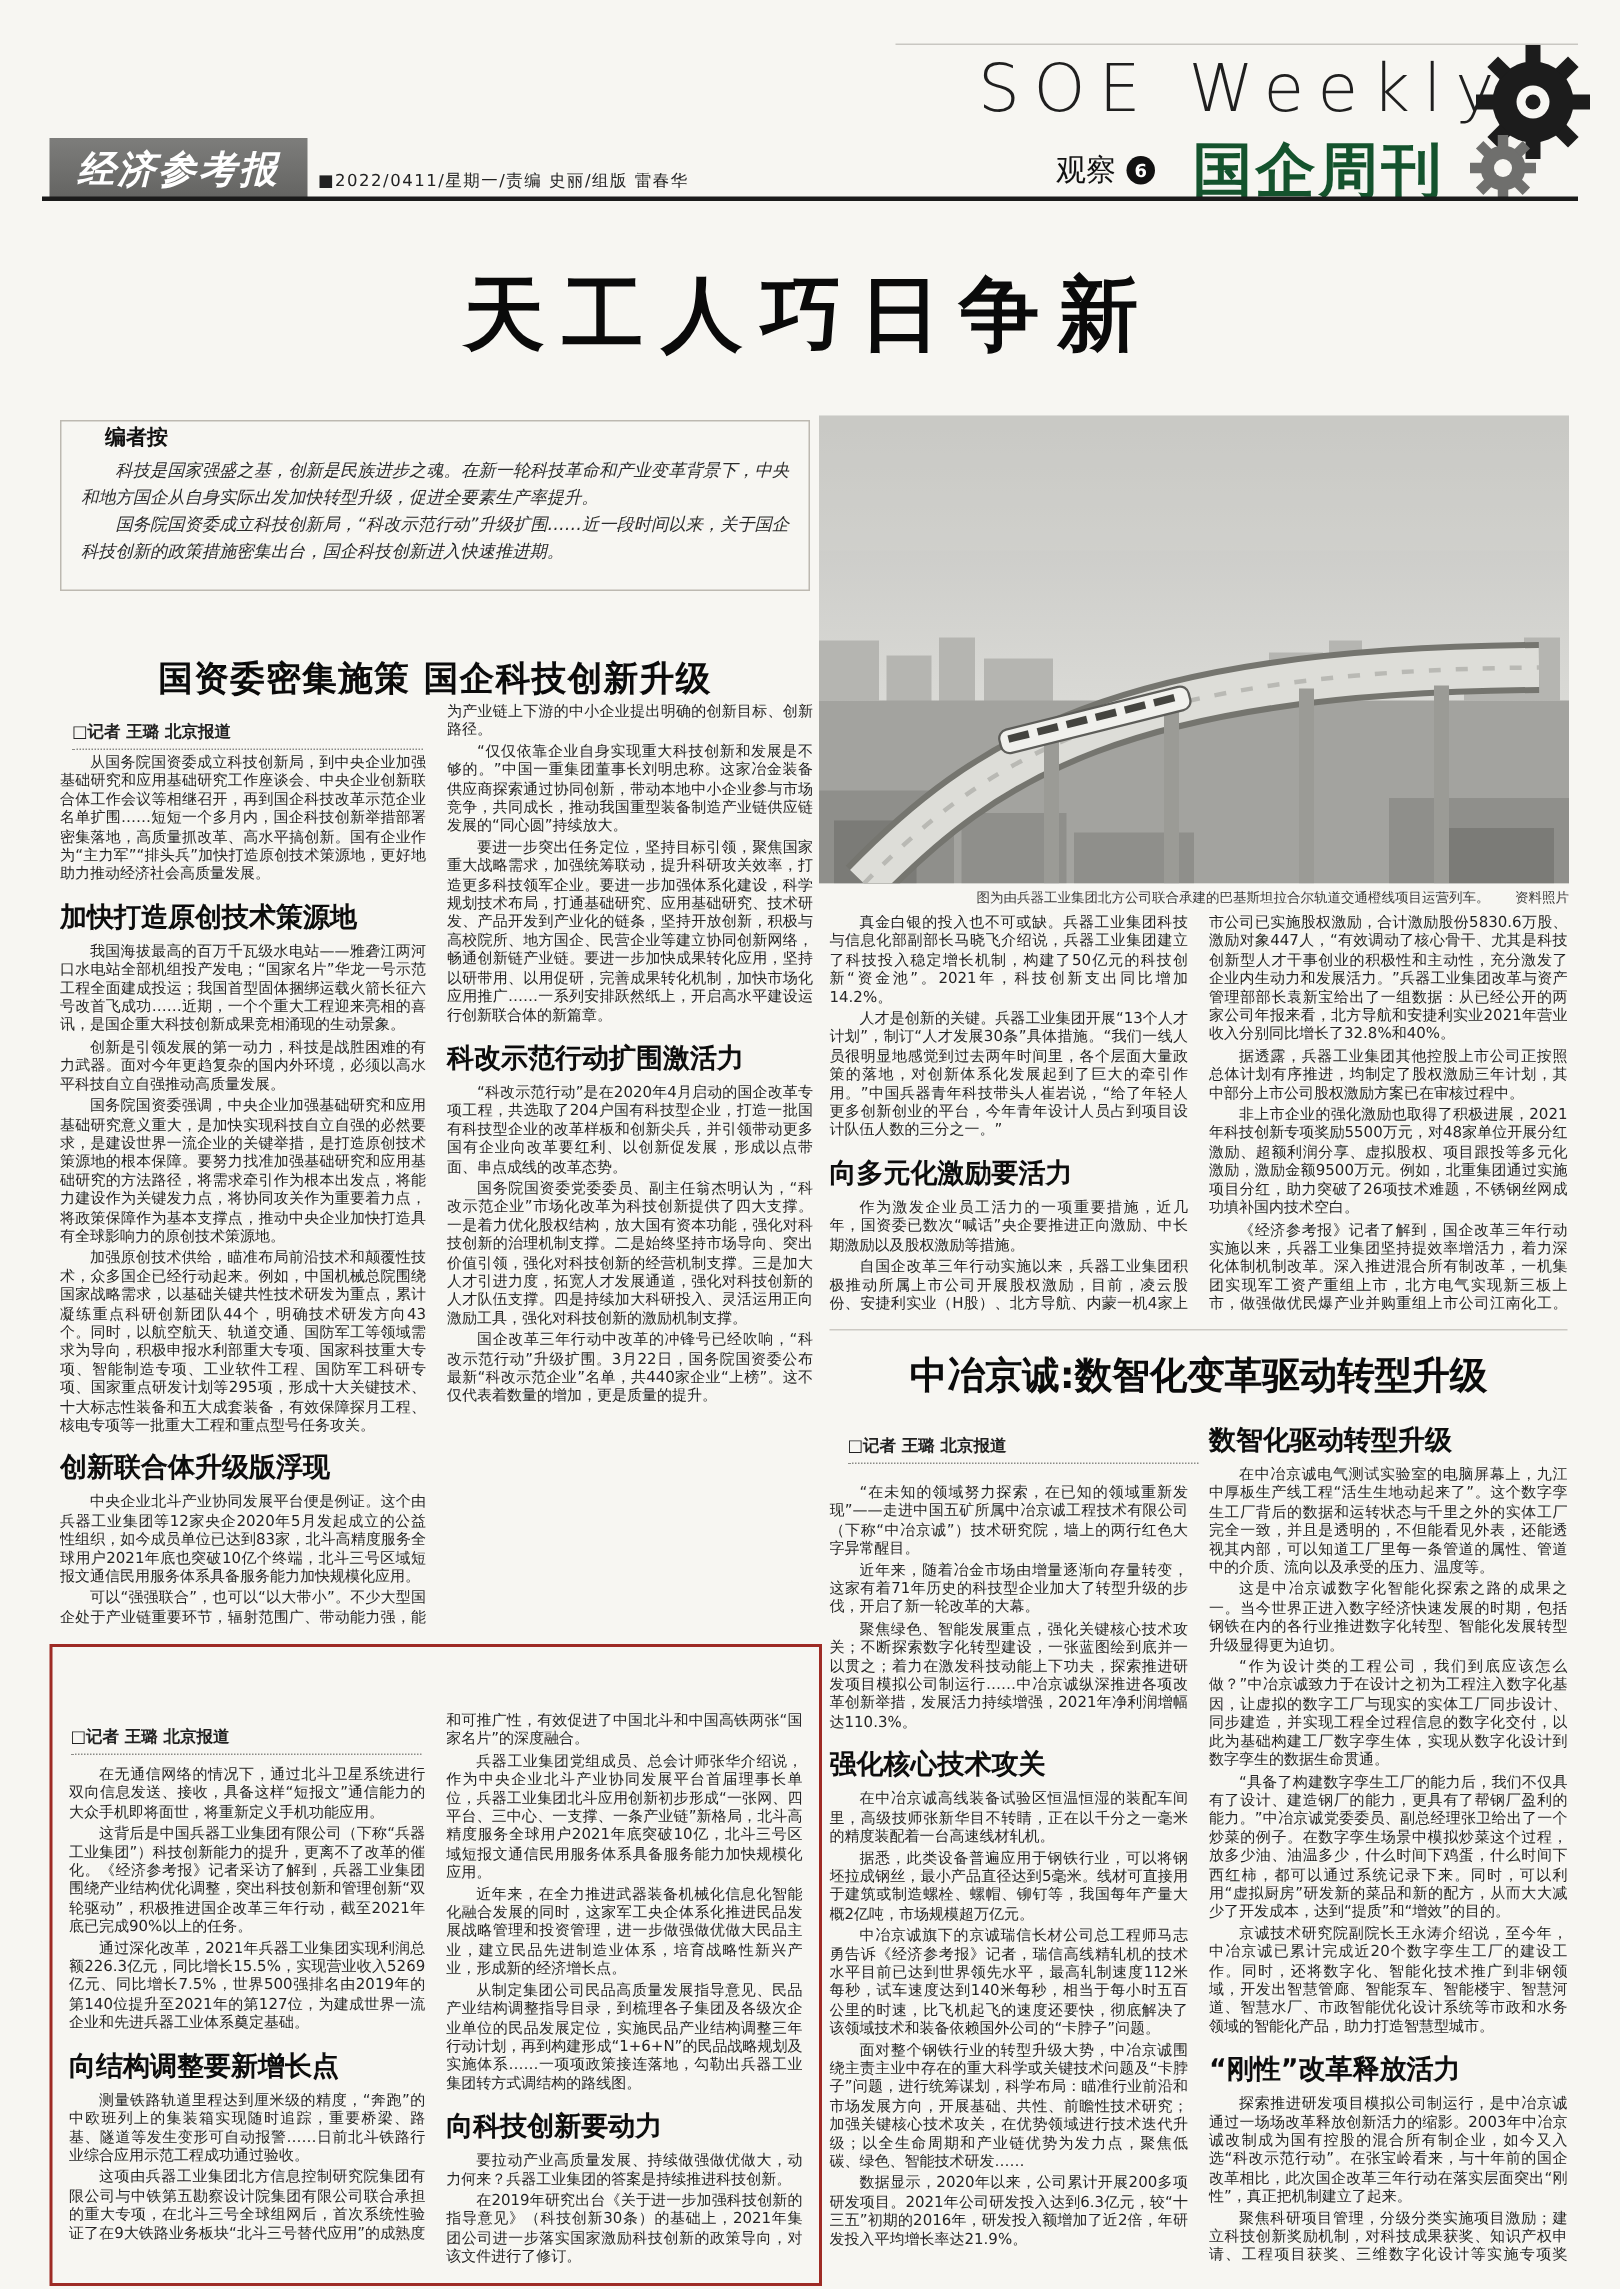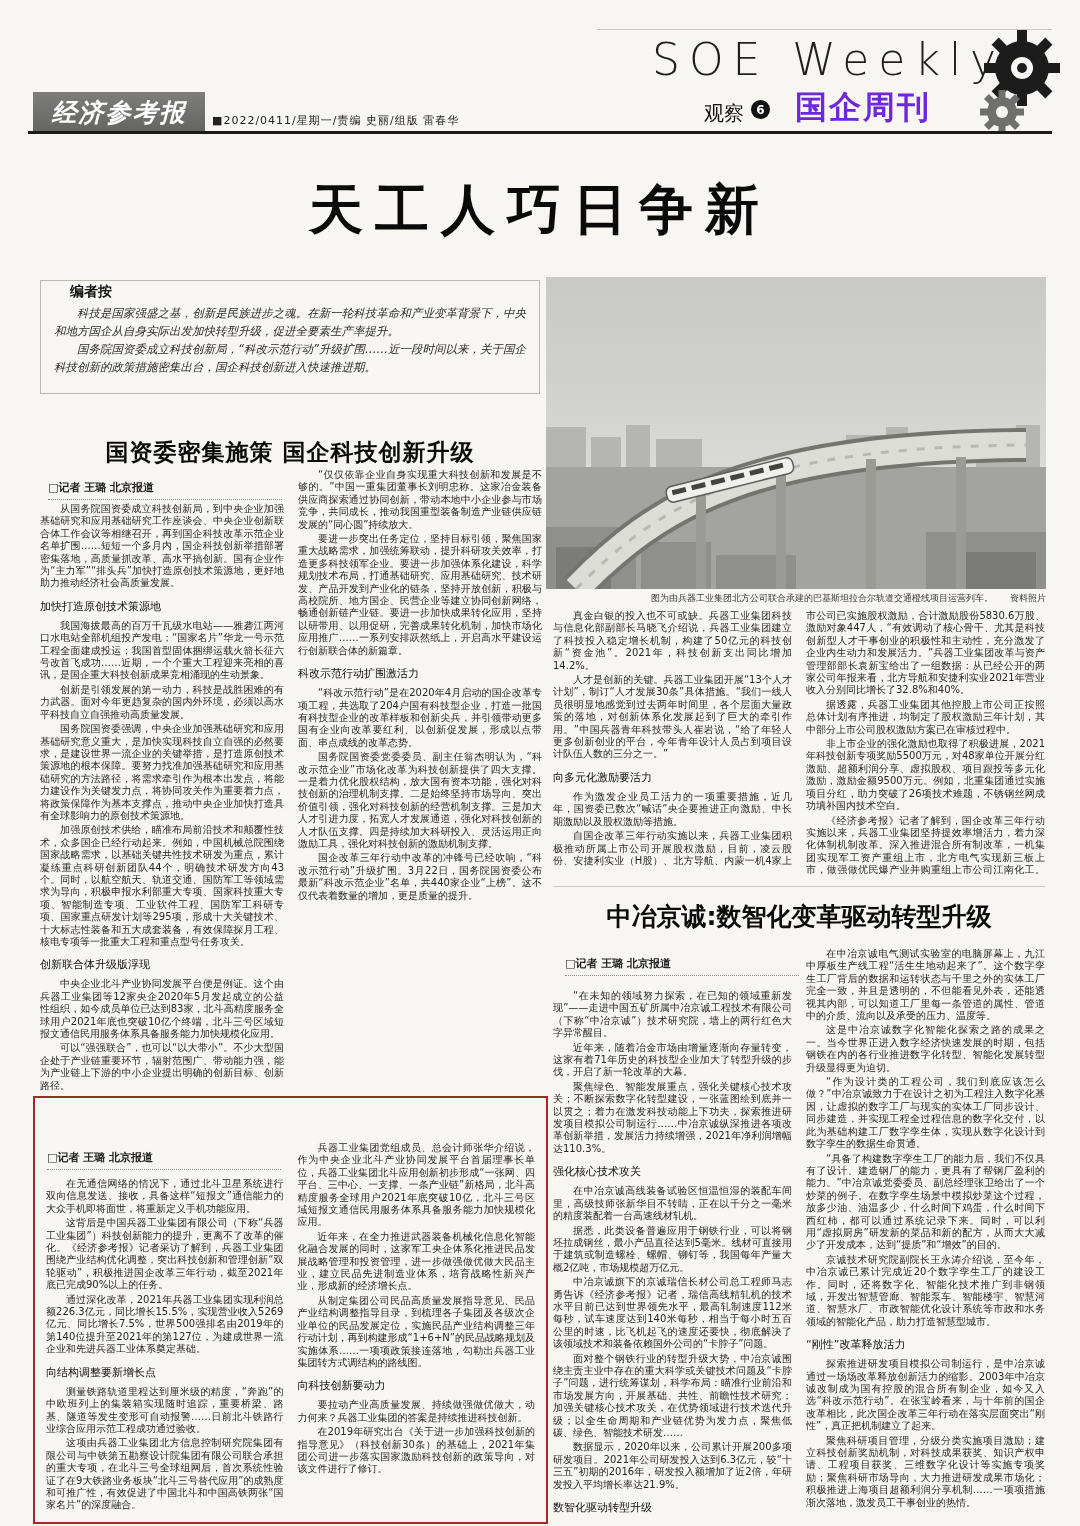--- a/index.html
+++ b/index.html
@@ -6,24 +6,24 @@
   #page{
     position:relative;width:1080px;height:1526px;margin:0 auto;
     background:#f7f6f2;color:#222;
     font-family:"DejaVu Sans","Liberation Sans",sans-serif;
     overflow:hidden;
   }
   
   .top-rule-right{position:absolute;left:597px;top:29px;width:455px;height:1px;background:#c9c7c2;}
   .soe-title{position:absolute;left:652px;top:34px;width:340px;font-size:44px;font-weight:300;
     letter-spacing:9px;color:#1f1f1f;white-space:nowrap;}
-  .observe-row{position:absolute;left:704px;top:100px;font-size:20px;color:#111;display:flex;gap:7px;}
+  .observe-row{position:absolute;left:704px;top:100px;font-size:20px;color:#111;display:flex;align-items:center;gap:7px;}
   .page-badge{display:inline-flex;align-items:center;justify-content:center;width:19px;height:19px;
     border-radius:50%;background:#111;color:#fff;font-size:12px;font-weight:bold;}
-  .gqzk{position:absolute;left:795px;top:86px;font-size:32px;font-weight:900;color:#6d28d9;letter-spacing:2px;}
+  .gqzk{position:absolute;left:795px;top:86px;font-size:40px;font-weight:900;color:#14532d;letter-spacing:2px;}
   .gear-wrap{position:absolute;left:972px;top:20px;width:88px;height:112px;}
   
   .mast-logo{position:absolute;left:33px;top:92px;width:172px;height:40px;
     background:linear-gradient(#7d7d7b,#646462);color:#fff;display:flex;align-items:center;justify-content:center;
     font-family:"DejaVu Serif","Liberation Serif",serif;font-style:italic;font-weight:bold;font-size:25px;letter-spacing:2px;}
   .dateline{position:absolute;left:212px;top:113px;font-size:11px;color:#222;letter-spacing:1px;}
   .main-rule{position:absolute;left:28px;top:131px;width:1024px;height:3px;background:#1b1b1b;}
   
   .main-headline{position:absolute;left:28px;top:174px;width:1024px;text-align:center;
     font-size:54px;font-weight:900;color:#0a0a0a;letter-spacing:12px;}
@@ -37,21 +37,21 @@
   .photo{position:absolute;left:546px;top:277px;width:500px;height:312px;overflow:hidden;background:#cfcfcb;}
   .caption{position:absolute;left:546px;top:592px;width:500px;font-size:9px;color:#3a3a3a;text-align:right;}
   .caption .credit{margin-left:17px;}
   
   .art-headline{position:absolute;text-align:center;font-weight:900;color:#0b0b0b;}
   .byline{position:absolute;font-size:11px;color:#222;font-weight:bold;
     border-bottom:1px dotted #8a8a86;padding-bottom:4px;z-index:3;}
   .body-cols{position:absolute;column-count:2;column-gap:14px;column-fill:auto;overflow:hidden;}
   .body-cols p{margin:0 0 2px;font-size:10px;line-height:12.4px;text-align:justify;
     text-indent:2em;color:#262626;}
-  .body-cols h3{margin:9px 0 6px;font-size:11px;font-weight:400;color:#0d0d0d;text-indent:0;}
+  .body-cols h3{margin:9px 0 6px;font-size:18px;font-weight:700;color:#0d0d0d;text-indent:0;}
   .byline-spacer{height:34px;}
   
   #a1-headline{left:36px;top:437px;width:508px;font-size:23px;letter-spacing:1px;}
   #a1-byline{left:48px;top:480px;width:234px;}
   #a1-body{left:40px;top:469px;width:502px;height:625px;}
   
   .red-box{position:absolute;left:33px;top:1096px;width:515px;height:428px;box-sizing:border-box;
     border:2px solid #9e2b25;}
   #a2-headline{left:36px;top:1104px;width:508px;font-size:27px;}
   #a2-byline{left:47px;top:1150px;width:234px;}

